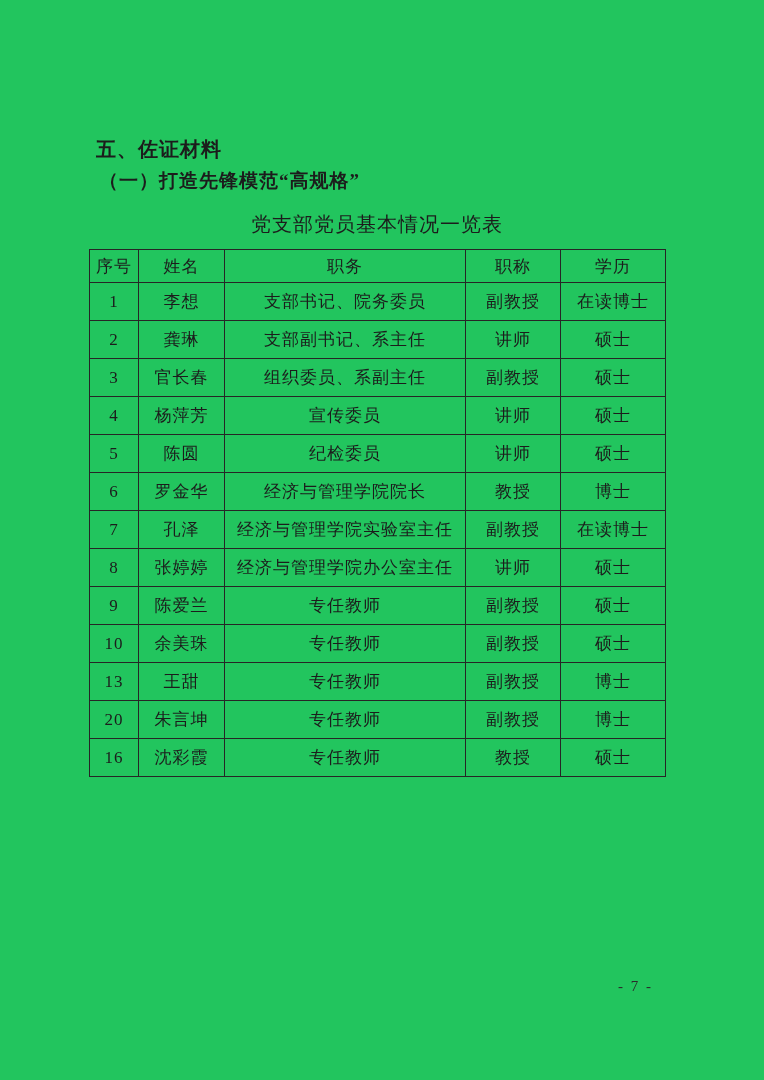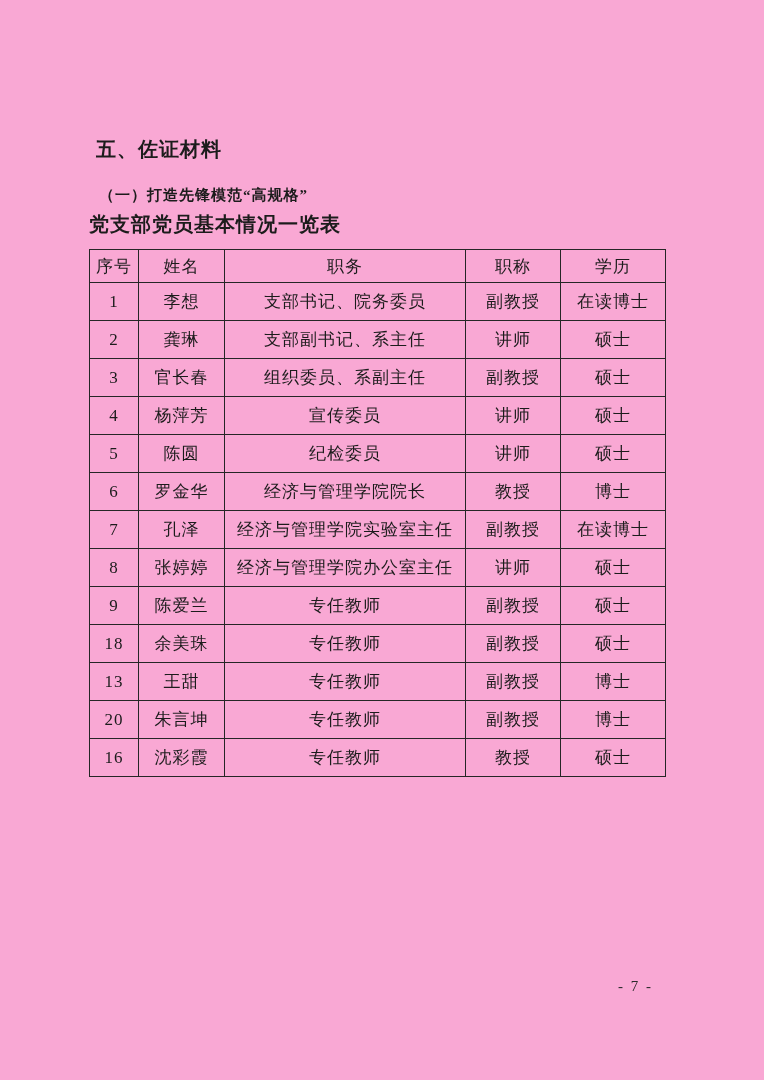--- a/index.html
+++ b/index.html
@@ -4,51 +4,52 @@
 <style>
   html, body {
     margin: 0;
     padding: 0;
     background: #ffffff;
   }
   .page {
     position: relative;
     width: 764px;
     height: 1080px;
-    background: #f9a8d4;
+    background: #22c55e;
     overflow: hidden;
     font-family: "Liberation Serif", "DejaVu Serif", serif;
     color: #1c1c1c;
   }
   .section-heading {
     position: absolute;
     left: 96px;
     top: 136px;
     font-family: "DejaVu Sans", "Liberation Sans", sans-serif;
     font-size: 20px;
     font-weight: bold;
     letter-spacing: 1px;
     white-space: nowrap;
   }
   .subsection-heading {
     position: absolute;
     left: 99px;
-    top: 186px;
-    font-size: 15px;
+    top: 168px;
+    font-size: 19px;
     font-weight: bold;
     letter-spacing: 1px;
     white-space: nowrap;
   }
   .table-title {
     position: absolute;
     left: 89px;
     top: 211px;
     width: 576px;
+    text-align: center;
     font-size: 20px;
-    font-weight: bold;
+    font-weight: normal;
     letter-spacing: 1px;
     white-space: nowrap;
   }
   table.members {
     position: absolute;
     left: 89px;
     top: 249px;
     width: 576px;
     border-collapse: collapse;
     table-layout: fixed;
@@ -168,21 +169,21 @@
           <td>硕士</td>
         </tr>
         <tr>
           <td>9</td>
           <td>陈爱兰</td>
           <td>专任教师</td>
           <td>副教授</td>
           <td>硕士</td>
         </tr>
         <tr>
-          <td>18</td>
+          <td>10</td>
           <td>余美珠</td>
           <td>专任教师</td>
           <td>副教授</td>
           <td>硕士</td>
         </tr>
         <tr>
           <td>13</td>
           <td>王甜</td>
           <td>专任教师</td>
           <td>副教授</td>

